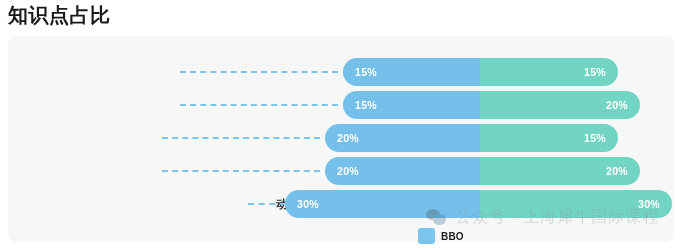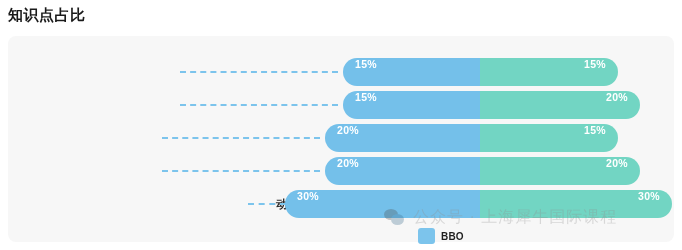--- a/index.html
+++ b/index.html
@@ -13,21 +13,21 @@
     font-family: "Liberation Sans", "DejaVu Sans", sans-serif;
     overflow: hidden;
     position: relative;
   }
 
   
   .page-title {
     position: absolute;
     left: 8px;
     top: 2px;
-    font-size: 15px;
+    font-size: 20px;
     font-weight: bold;
     color: #1a1a1a;
     letter-spacing: 0.5px;
     line-height: 26px;
   }
 
   
   .chart-card {
     position: absolute;
     left: 8px;
@@ -73,21 +73,21 @@
     height: 28px;
     border-radius: 14px;
     overflow: hidden;
     display: flex;
   }
 
   .seg {
     height: 28px;
     position: relative;
     display: flex;
-    align-items: flex-start;
+    align-items: center;
     box-sizing: border-box;
   }
   .seg-blue {
     background: #74c0ea;
     justify-content: flex-start;
     padding-left: 12px;
   }
   .seg-green {
     background: #72d5c3;
     justify-content: flex-end;
@@ -97,21 +97,21 @@
     font-size: 10.5px;
     font-weight: bold;
     color: #ffffff;
     letter-spacing: 0.3px;
     white-space: nowrap;
   }
 
   
   .watermark {
     position: absolute;
-    left: 384px;
+    left: 426px;
     top: 206px;
     display: flex;
     align-items: center;
     gap: 7px;
     opacity: 0.30;
     pointer-events: none;
     text-align: center;
   }
   .wm-logo {
     width: 22px;

